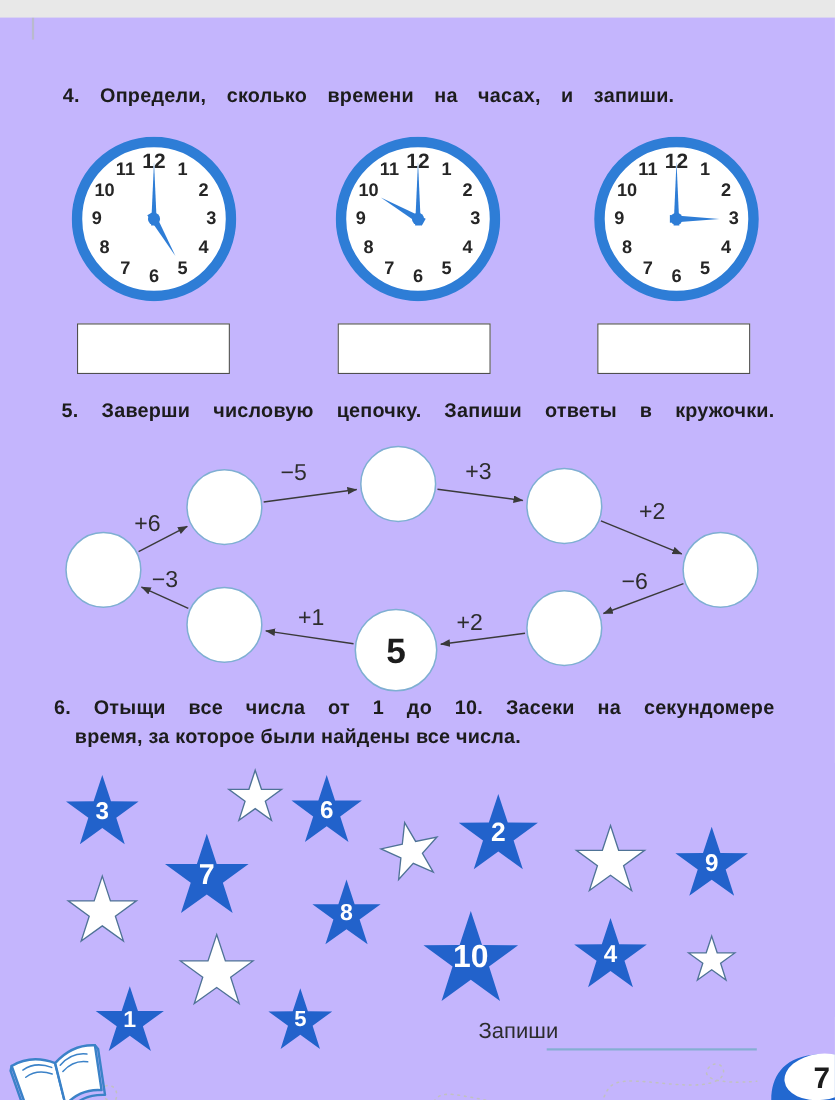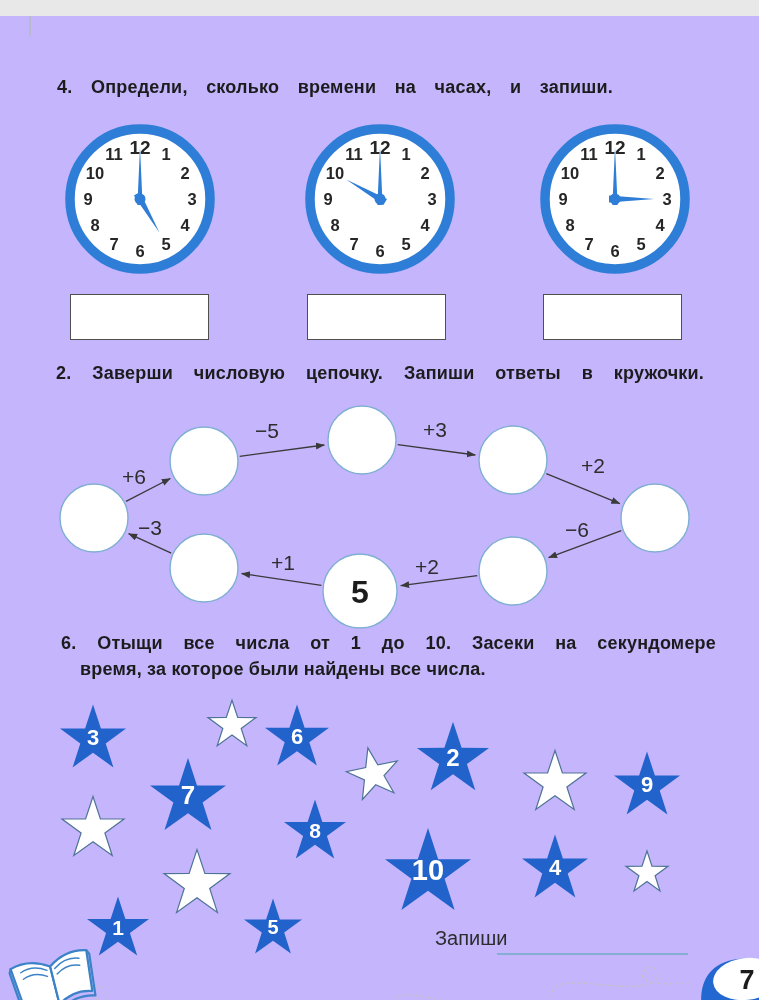--- a/index.html
+++ b/index.html
@@ -10,21 +10,21 @@
     color:#1d1d1d;
     padding-left:24px;
   }
   .task-title{
     position:absolute;font-weight:bold;font-size:18px;color:#1c1c1c;
     letter-spacing:.2px;
   }
   .justify-line{text-align:justify;text-align-last:justify;}
   #title4{left:57px;top:61px;width:556px;}
   #title5{left:56px;top:347px;width:648px;}
-  #title6{left:61px;top:614px;width:655px;line-height:26px;}
+  #title6{left:49px;top:614px;width:655px;line-height:26px;}
   #title6 .line2{padding-left:19px;text-align:center;text-align-last:left;}
   .clock-slot{position:absolute;top:108px;width:150px;height:150px;}
   .answer-box{
     position:absolute;top:278px;width:137px;height:44px;
     border:1.5px solid #4f4f4f;background:#fff;
   }
   .abs-svg{position:absolute;}
   #time-label{
     position:absolute;left:435px;top:911px;font-size:20px;color:#2c2c2c;
   }
@@ -99,21 +99,21 @@
         <text x="49.0" y="30.0" text-anchor="middle" dominant-baseline="central" font-size="16.5" font-weight="bold" fill="#262626" font-family="Liberation Sans, DejaVu Sans, sans-serif">11</text>
         <path d="M71.4,81 L75,36 L78.6,81 Z" fill="#2e7dd6" transform="rotate(90 75 75)"></path>
         <path d="M72.4,81 L75,23 L77.6,81 Z" fill="#2e7dd6" transform="rotate(0 75 75)"></path>
         <circle cx="75" cy="75" r="5.5" fill="#2e7dd6"></circle>
       </svg></div>
 
   <div class="answer-box" style="left:70px"></div>
   <div class="answer-box" style="left:307px"></div>
   <div class="answer-box" style="left:543px"></div>
 
-  <div id="title5" class="task-title justify-line">2. Заверши числовую цепочку. Запиши ответы в кружочки.</div>
+  <div id="title5" class="task-title justify-line">5. Заверши числовую цепочку. Запиши ответы в кружочки.</div>
 
   <svg id="chain-svg" class="abs-svg" style="left:0;top:380px" width="759" height="240" viewBox="0 380 759 240">
       <defs>
         <marker id="arrowhead" markerUnits="userSpaceOnUse" markerWidth="10" markerHeight="8" refX="8.5" refY="3.5" orient="auto">
           <path d="M0,0 L9,3.5 L0,7 Z" fill="#3a3a3a"></path>
         </marker>
       </defs>
       <line x1="126.0" y1="485.4" x2="170.3" y2="462.5" stroke="#3a3a3a" stroke-width="1.3" marker-end="url(#arrowhead)"></line>
       <text x="134" y="460" text-anchor="middle" dominant-baseline="central" font-size="21" fill="#2d2d2d" font-family="Liberation Sans, DejaVu Sans, sans-serif">+6</text>
       <line x1="239.7" y1="440.3" x2="324.3" y2="429.0" stroke="#3a3a3a" stroke-width="1.3" marker-end="url(#arrowhead)"></line>

